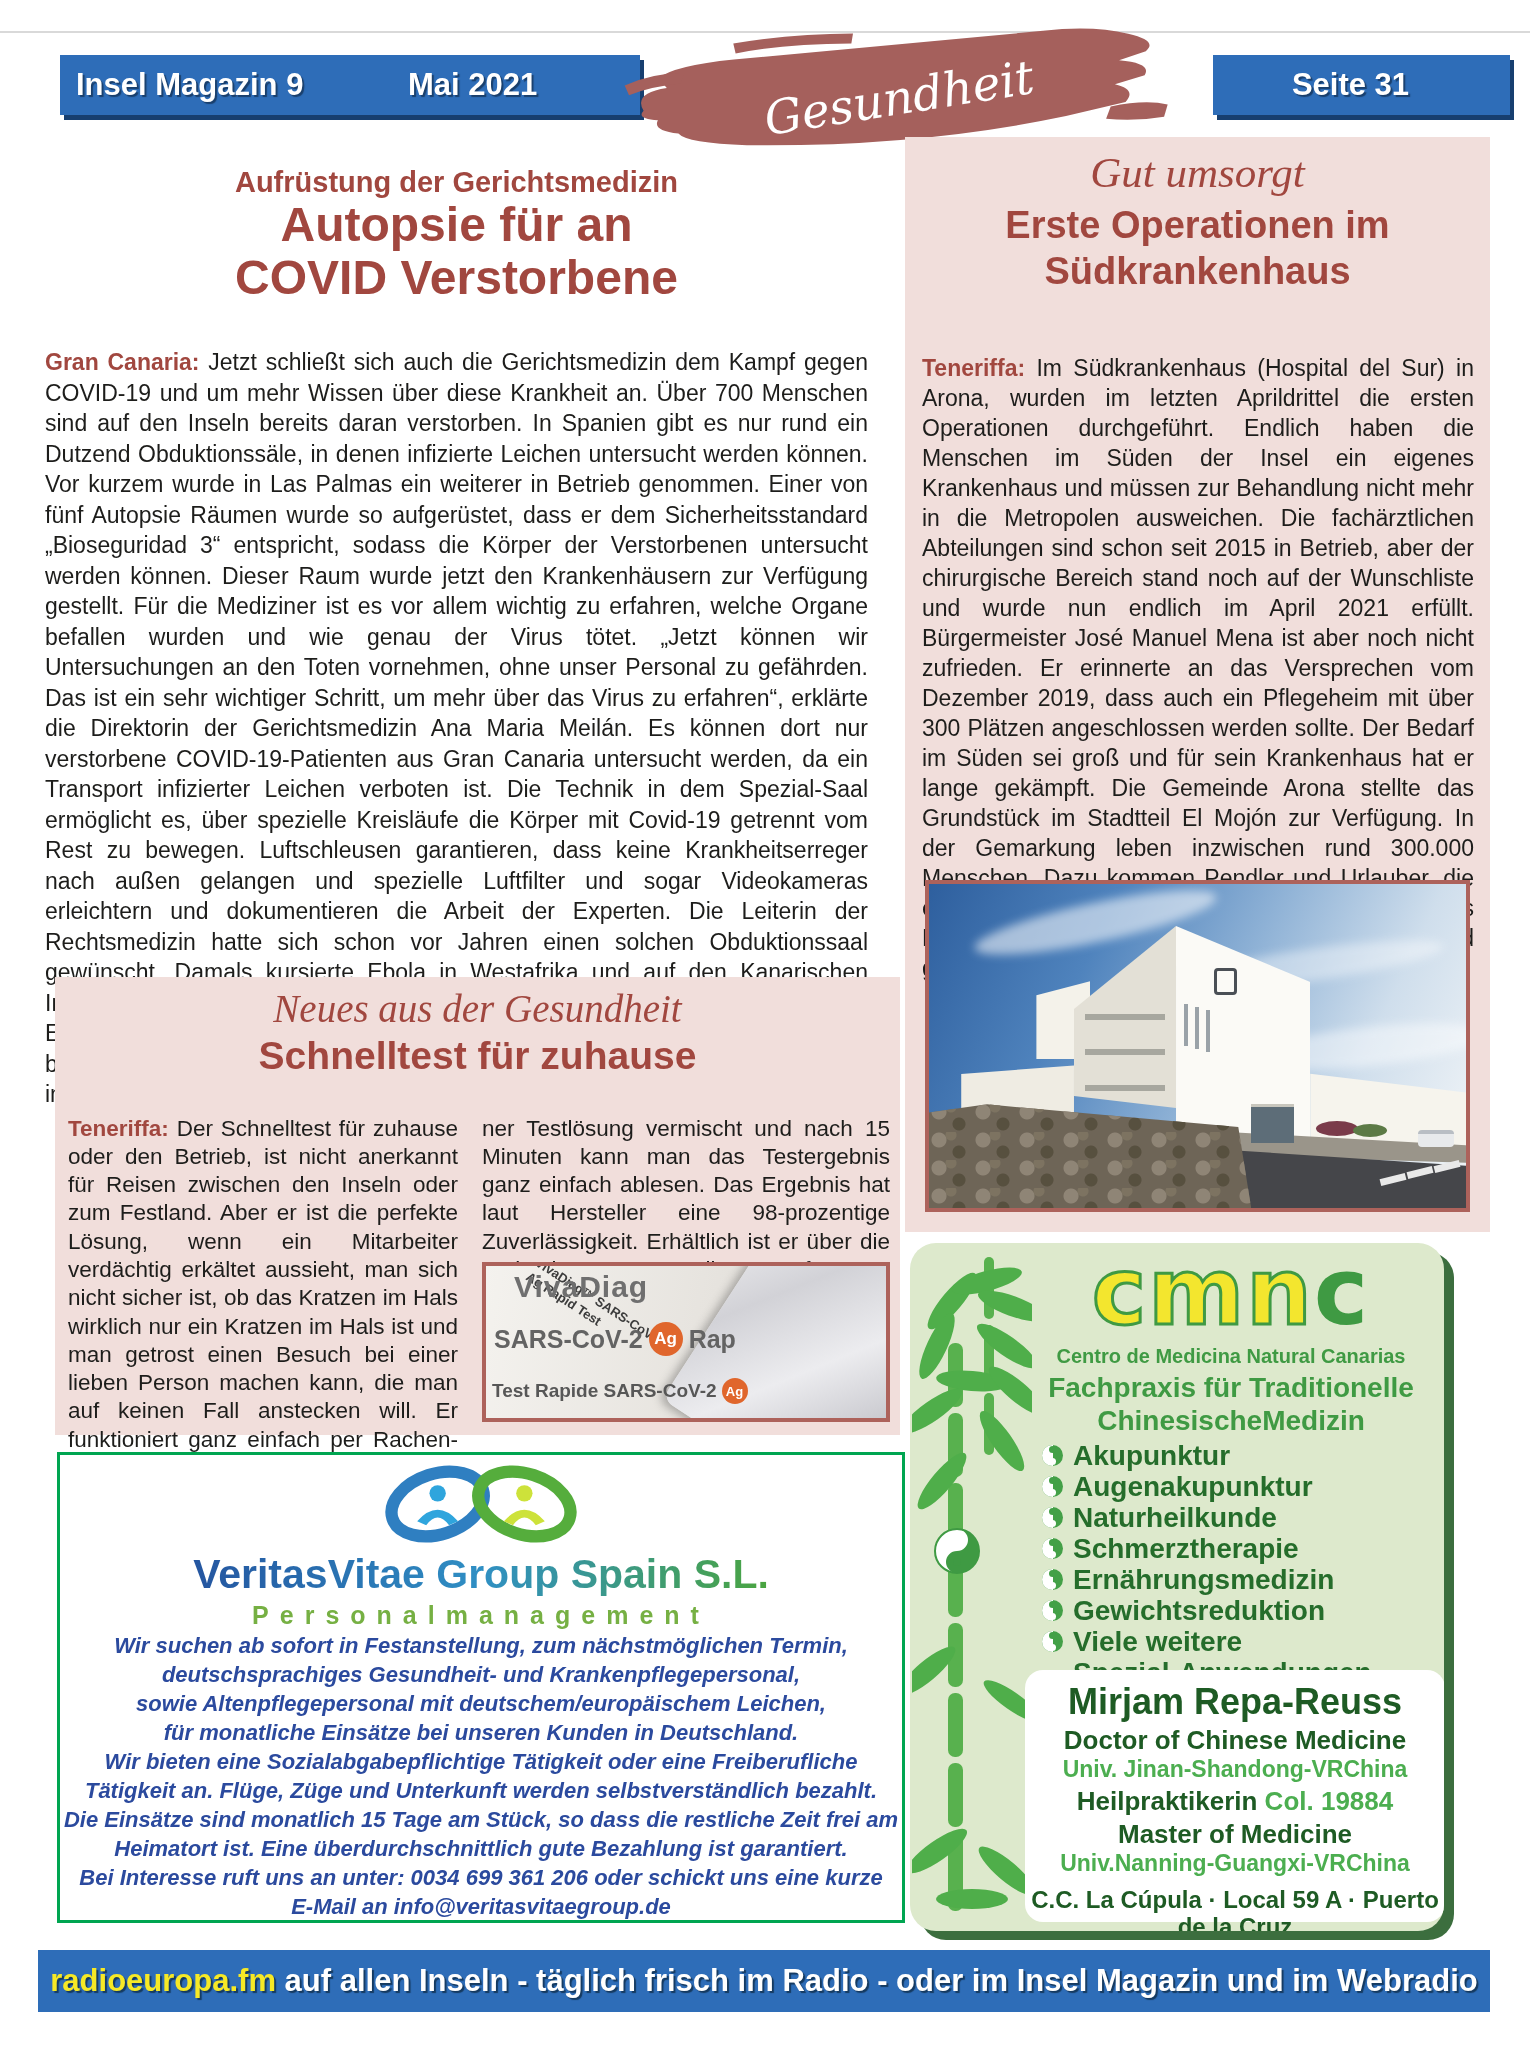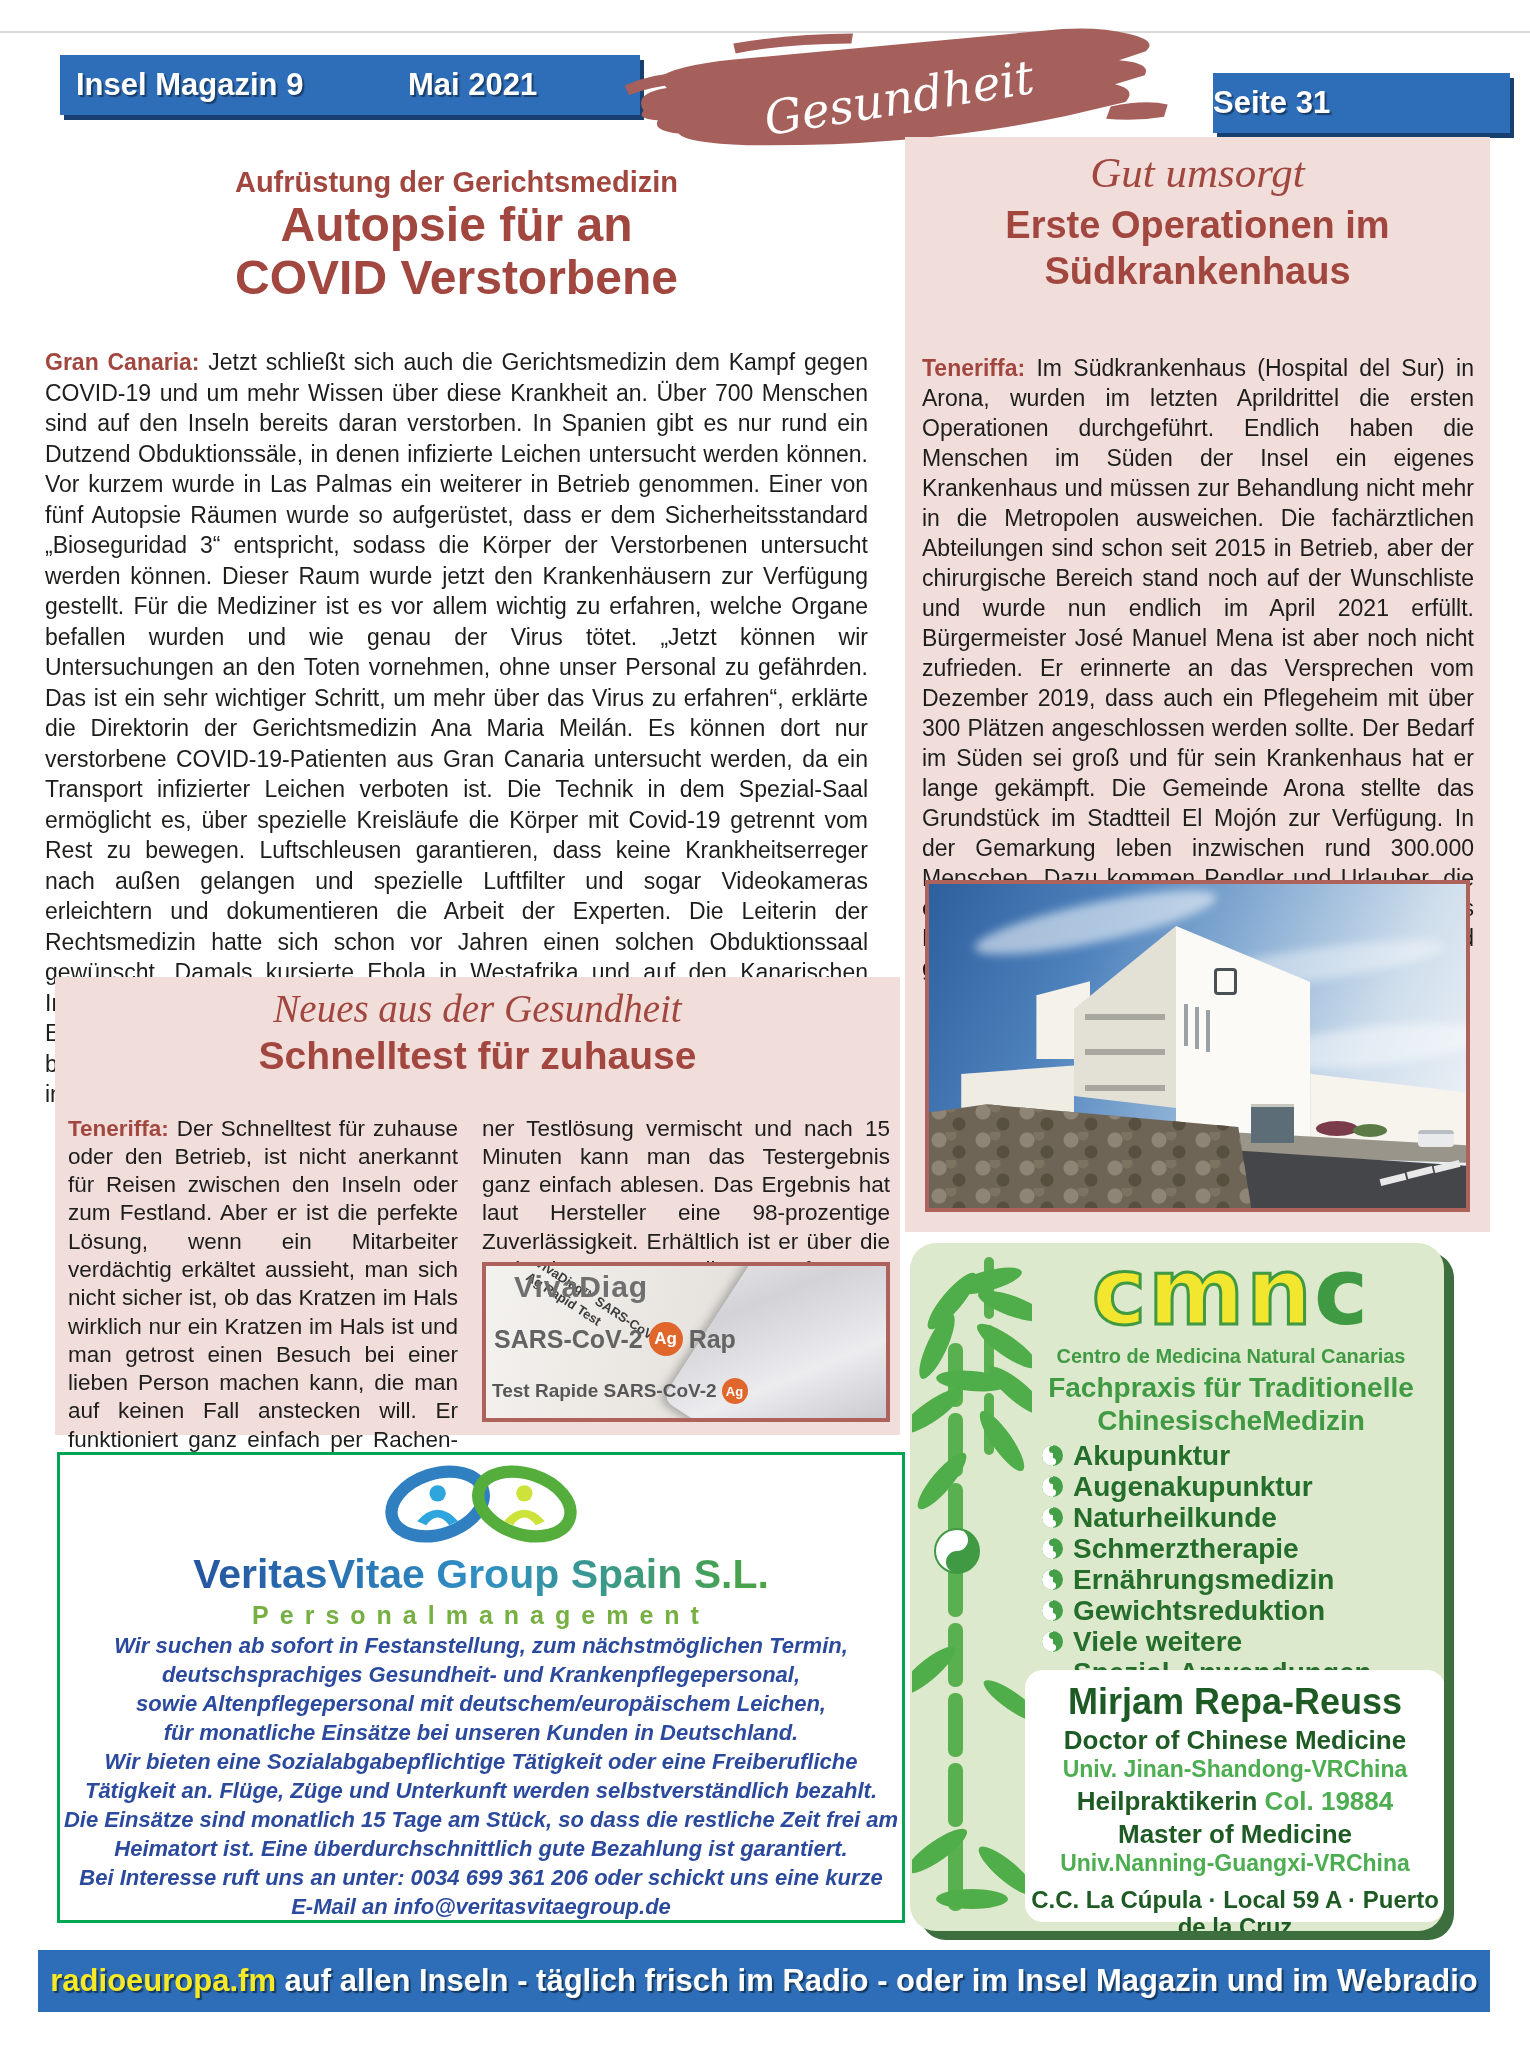--- a/index.html
+++ b/index.html
@@ -6,21 +6,21 @@
   .page{position:relative;width:1530px;height:2069px;background:#ffffff;
         font-family:"Liberation Sans",sans-serif;overflow:hidden;}
 
   .topline{position:absolute;left:0;top:31px;width:1530px;height:2px;background:#d9d9d9;}
 
   
   .bar{position:absolute;background:#2e6db8;box-shadow:4px 5px 0 #173f70;color:#ffffff;
        font-weight:bold;font-size:31px;line-height:60px;text-shadow:2px 2px 1px rgba(10,25,45,.55);}
   .bar-left{left:60px;top:55px;width:580px;height:60px;padding-left:16px;box-sizing:border-box;}
   .bar-left .mag{margin-right:96px;}
-  .bar-right{left:1213px;top:73px;width:297px;height:60px;text-align:left;padding-right:22px;box-sizing:border-box;}
+  .bar-right{left:1213px;top:55px;width:297px;height:60px;text-align:center;padding-right:22px;box-sizing:border-box;}
   .ribbon{position:absolute;left:615px;top:24px;width:560px;height:132px;}
 
   
   .kicker{position:absolute;left:45px;top:166px;width:823px;text-align:center;
           font-size:29px;font-weight:bold;color:#a1473f;}
   .headline-left{position:absolute;left:45px;top:198px;width:823px;text-align:center;
           font-size:48px;font-weight:bold;color:#a1473f;line-height:53px;}
   .body-left{position:absolute;left:45px;top:324px;width:823px;font-size:23px;line-height:30.5px;
           text-align:justify;color:#1d1d1b;}
   .lead{color:#a1473f;font-weight:bold;}

